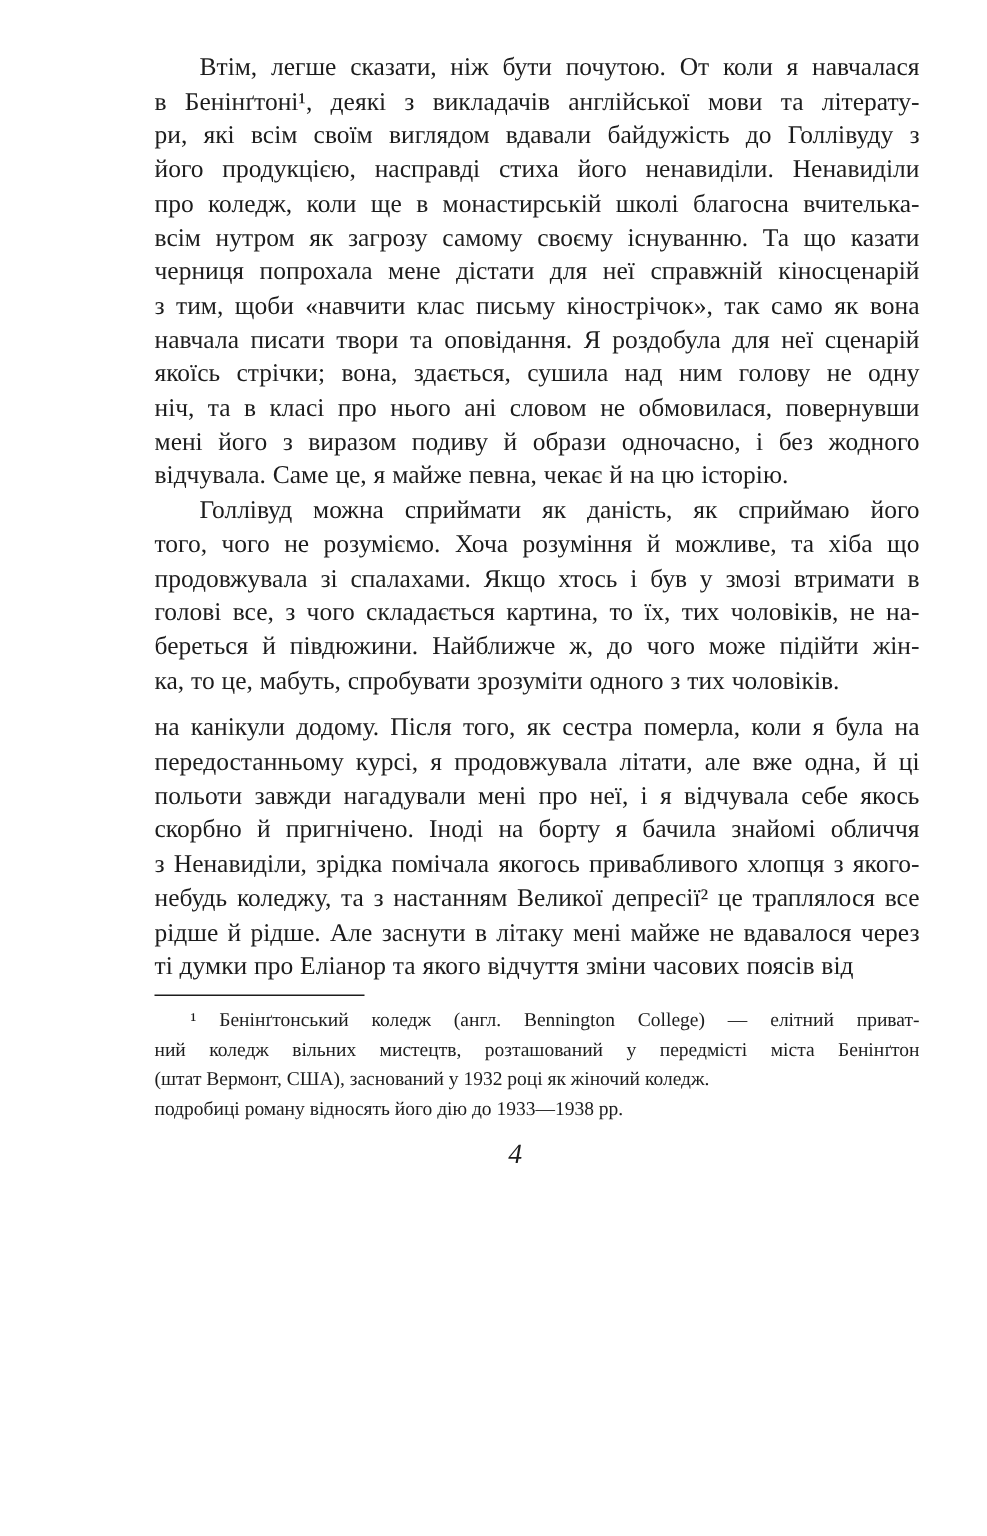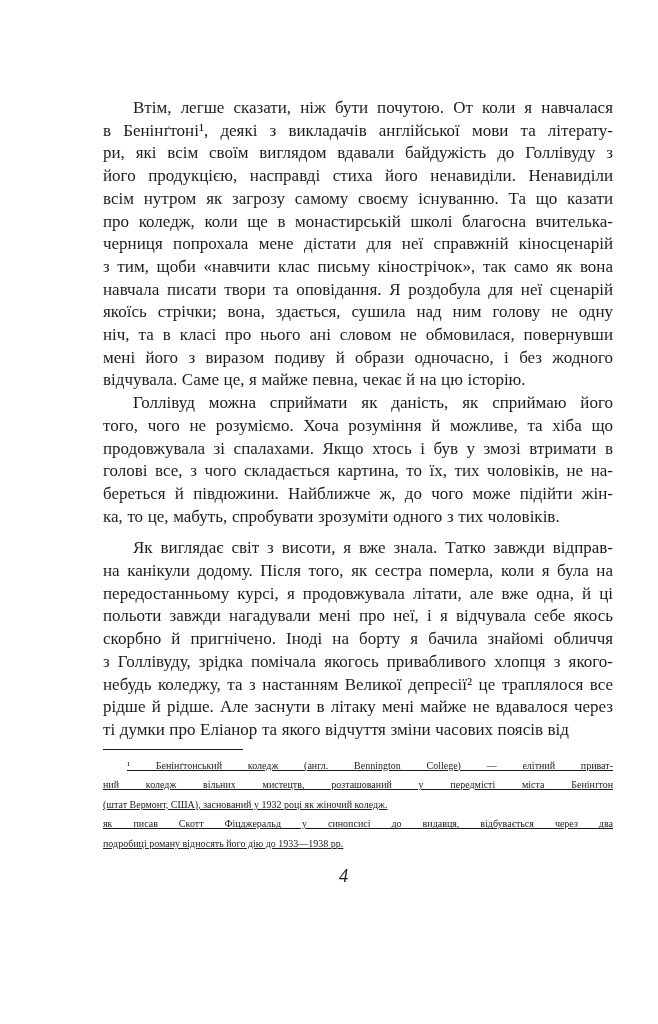--- a/index.html
+++ b/index.html
@@ -6,21 +6,21 @@
     margin: 0;
     padding: 0;
     background: #ffffff;
   }
   .page {
     position: relative;
     box-sizing: border-box;
     width: 658px;
     height: 1024px;
     background: #ffffff;
-    padding: 97px 45px 0 103px;
+    padding: 34px 45px 0 103px;
     font-family: "Liberation Serif", "DejaVu Serif", serif;
     color: #1c1c1c;
   }
   .body-text .line {
     font-size: 17px;
     line-height: 22.7px;
     text-align: justify;
     text-align-last: justify;
     word-spacing: 0.02em;
   }
@@ -28,25 +28,24 @@
   .line.last  { text-align-last: left; }
   .para-spaced { margin-top: 9px; }
   .footnote-rule {
     width: 140px;
     height: 1px;
     background: #1c1c1c;
     margin-top: 7px;
     margin-bottom: 6px;
   }
   .footnotes .line {
-    font-size: 10px;
+    font-size: 13px;
     line-height: 19.6px;
     text-align: justify;
     text-align-last: justify;
-    text-decoration: underline;
   }
   .footnotes .line.first { text-indent: 24px; }
   .footnotes .line.last  { text-align-last: left; }
   .page-number {
     margin-top: 10px;
     margin-left: -29px; 
     text-align: center;
     font-style: italic;
     font-size: 18.5px;
     line-height: 24px;
@@ -58,66 +57,64 @@
 
 <div class="page">
 
   <div class="body-text">
 
     <div class="para">
       <div class="line first">Втім, легше сказати, ніж бути почутою. От коли я навчалася</div>
       <div class="line">в Бенінґтоні¹, деякі з викладачів англійської мови та літерату-</div>
       <div class="line">ри, які всім своїм виглядом вдавали байдужість до Голлівуду з</div>
       <div class="line">його продукцією, насправді стиха його ненавиділи. Ненавиділи</div>
+      <div class="line">про коледж, коли ще в монастирській школі благосна вчителька-</div>
       <div class="line">всім нутром як загрозу самому своєму існуванню. Та що казати</div>
-      <div class="line">про коледж, коли ще в монастирській школі благосна вчителька-</div>
       <div class="line">черниця попрохала мене дістати для неї справжній кіносценарій</div>
       <div class="line">з тим, щоби «навчити клас письму кінострічок», так само як вона</div>
       <div class="line">навчала писати твори та оповідання. Я роздобула для неї сценарій</div>
       <div class="line">якоїсь стрічки; вона, здається, сушила над ним голову не одну</div>
       <div class="line">ніч, та в класі про нього ані словом не обмовилася, повернувши</div>
       <div class="line">мені його з виразом подиву й образи одночасно, і без жодного</div>
       <div class="line last">відчувала. Саме це, я майже певна, чекає й на цю історію.</div>
     </div>
 
     <div class="para">
       <div class="line first">Голлівуд можна сприймати як даність, як сприймаю його</div>
       <div class="line">того, чого не розуміємо. Хоча розуміння й можливе, та хіба що</div>
       <div class="line">продовжувала зі спалахами. Якщо хтось і був у змозі втримати в</div>
       <div class="line">голові все, з чого складається картина, то їх, тих чоловіків, не на-</div>
       <div class="line">береться й півдюжини. Найближче ж, до чого може підійти жін-</div>
       <div class="line last">ка, то це, мабуть, спробувати зрозуміти одного з тих чоловіків.</div>
     </div>
 
     <div class="para para-spaced">
-      <div class="line first">Як виглядає світ з висоти, я вже знала. Татко завжди відправ-</div>
       <div class="line">на канікули додому. Після того, як сестра померла, коли я була на</div>
       <div class="line">передостанньому курсі, я продовжувала літати, але вже одна, й ці</div>
       <div class="line">польоти завжди нагадували мені про неї, і я відчувала себе якось</div>
       <div class="line">скорбно й пригнічено. Іноді на борту я бачила знайомі обличчя</div>
-      <div class="line">з Голлівуду, зрідка помічала якогось привабливого хлопця з якого-</div>
+      <div class="line">з Ненавиділи, зрідка помічала якогось привабливого хлопця з якого-</div>
       <div class="line">небудь коледжу, та з настанням Великої депресії² це траплялося все</div>
       <div class="line">рідше й рідше. Але заснути в літаку мені майже не вдавалося через</div>
       <div class="line last">ті думки про Еліанор та якого відчуття зміни часових поясів від</div>
     </div>
 
   </div>
 
   <div class="footnote-rule"></div>
 
   <div class="footnotes">
 
     <div class="fn">
       <div class="line first">¹ Бенінґтонський коледж (англ. Bennington College) — елітний приват-</div>
       <div class="line">ний коледж вільних мистецтв, розташований у передмісті міста Бенінґтон</div>
       <div class="line last">(штат Вермонт, США), заснований у 1932 році як жіночий коледж.</div>
     </div>
 
     <div class="fn">
-      <div class="line">як писав Скотт Фіцджеральд у синопсисі до видавця, відбувається через два</div>
       <div class="line last">подробиці роману відносять його дію до 1933—1938 рр.</div>
     </div>
 
   </div>
 
   <div class="page-number">4</div>
 
 </div>
 
 </body></html>

